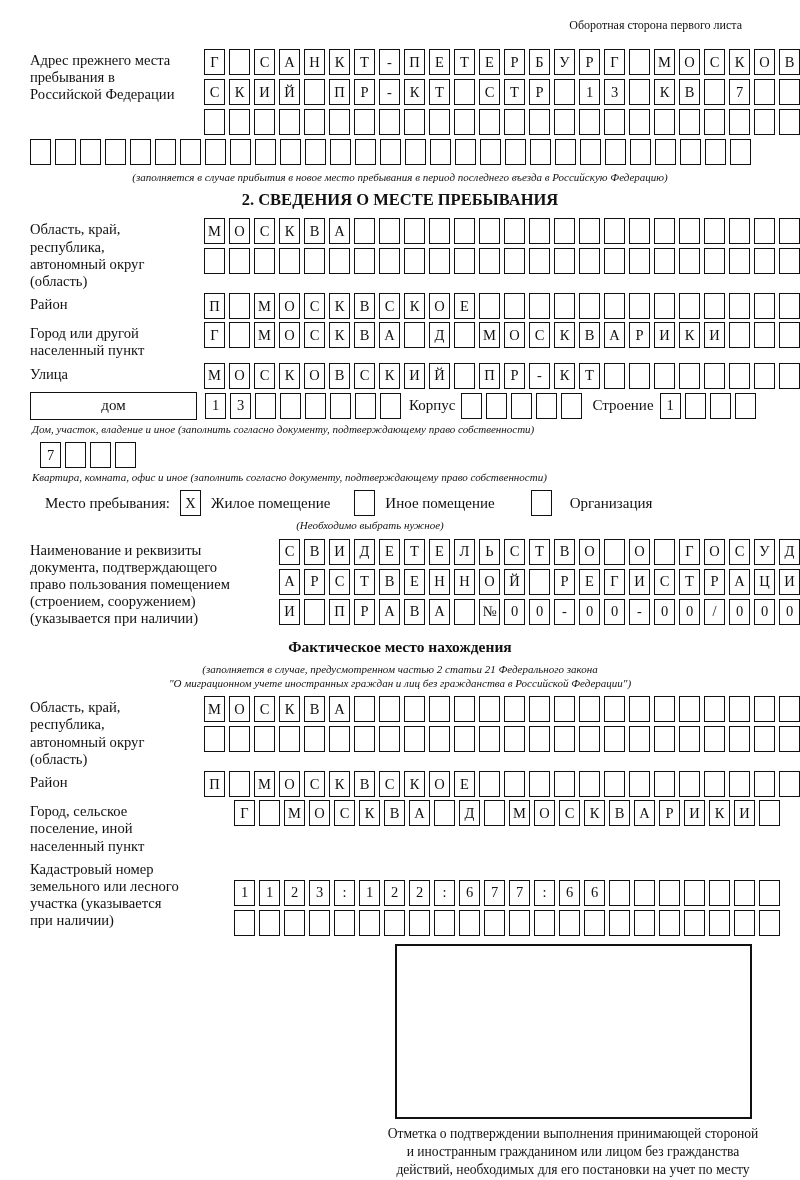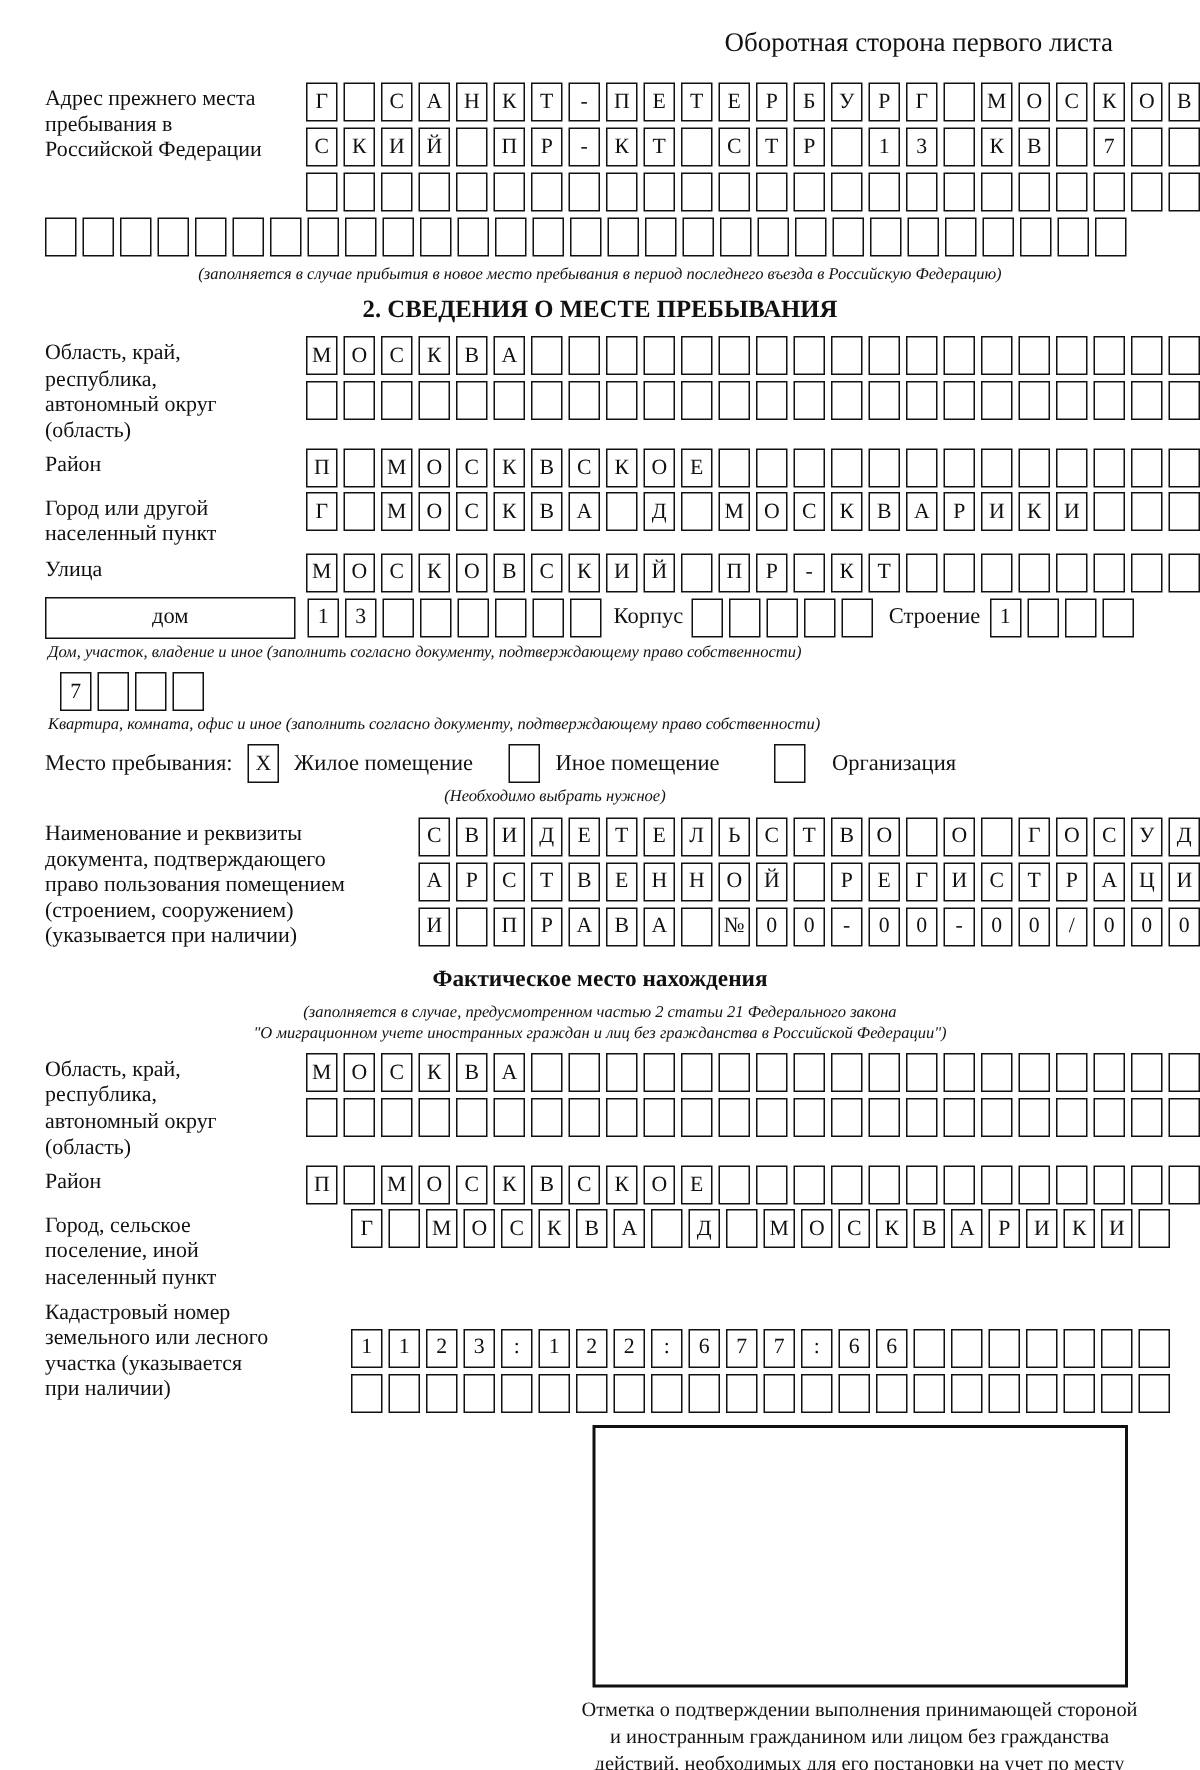--- a/index.html
+++ b/index.html
@@ -4,21 +4,21 @@
 <style>
   html,body{margin:0;padding:0;background:#fff;}
   .sheet{
     position:relative;
     width:800px;height:1180px;box-sizing:border-box;
     padding:8px 30px 0 30px;
     background:#fff;color:#111;
     font-family:"Liberation Serif","DejaVu Serif",serif;
     overflow:hidden;
   }
-  .corner{ text-align:right; padding-right:28px; font-size:18px; margin-top:10px; margin-bottom:16px;}
+  .corner{ text-align:right; padding-right:28px; font-size:12px; margin-top:10px; margin-bottom:16px;}
   .center{text-align:center;}
   .caption{font-size:11px; line-height:1.3;font-style:italic;}
   .h2{font-weight:bold;font-size:16.5px;text-align:center;margin:6px 0 8px 0;}
   .h3{font-weight:bold;font-size:15.5px;text-align:center;margin:10px 0 6px 0;}
 
   .frow{display:flex;align-items:flex-start;margin-bottom:3px;gap:24px;}
   .flabel{width:150px;flex-shrink:0;font-size:14.6px;line-height:1.18;padding-top:3px;}
   .flabel.wide{width:225px;}
   .boxcol{display:flex;flex-direction:column;gap:4px;}
 
@@ -34,21 +34,21 @@
 
   .widebox{
     box-sizing:border-box;height:28px;border:1.8px solid #111;
     display:flex;align-items:center;justify-content:center;
     font-size:15px;flex-shrink:0;
   }
   .inlinerow{display:flex;align-items:center;margin-bottom:2px;}
   .inlbl{font-size:15px;white-space:nowrap;}
   .note-left{margin:2px 0 6px 2px;}
 
-  .stayrow{display:flex;align-items:center;margin:6px 0 2px 0;font-family:Liberation Serif, serif;}
+  .stayrow{display:flex;align-items:center;margin:6px 0 2px 15px;font-family:Liberation Serif, serif;}
   .stayrow .inlbl{margin-right:10px;}
   .staynote{width:420px;margin-left:130px;margin-bottom:6px;}
 
   .docblock{margin-top:6px;margin-bottom:2px;}
 
   .stampwrap{margin-left:365px;width:360px;margin-top:8px;}
   .stampbox{width:357px;height:175px;border:2px solid #111;box-sizing:border-box;background:#fff;}
   .stampnote{width:372px;margin-left:-8px;margin-top:6px;font-size:13.6px;line-height:1.35;text-align:center;}
 </style>
 </head>

